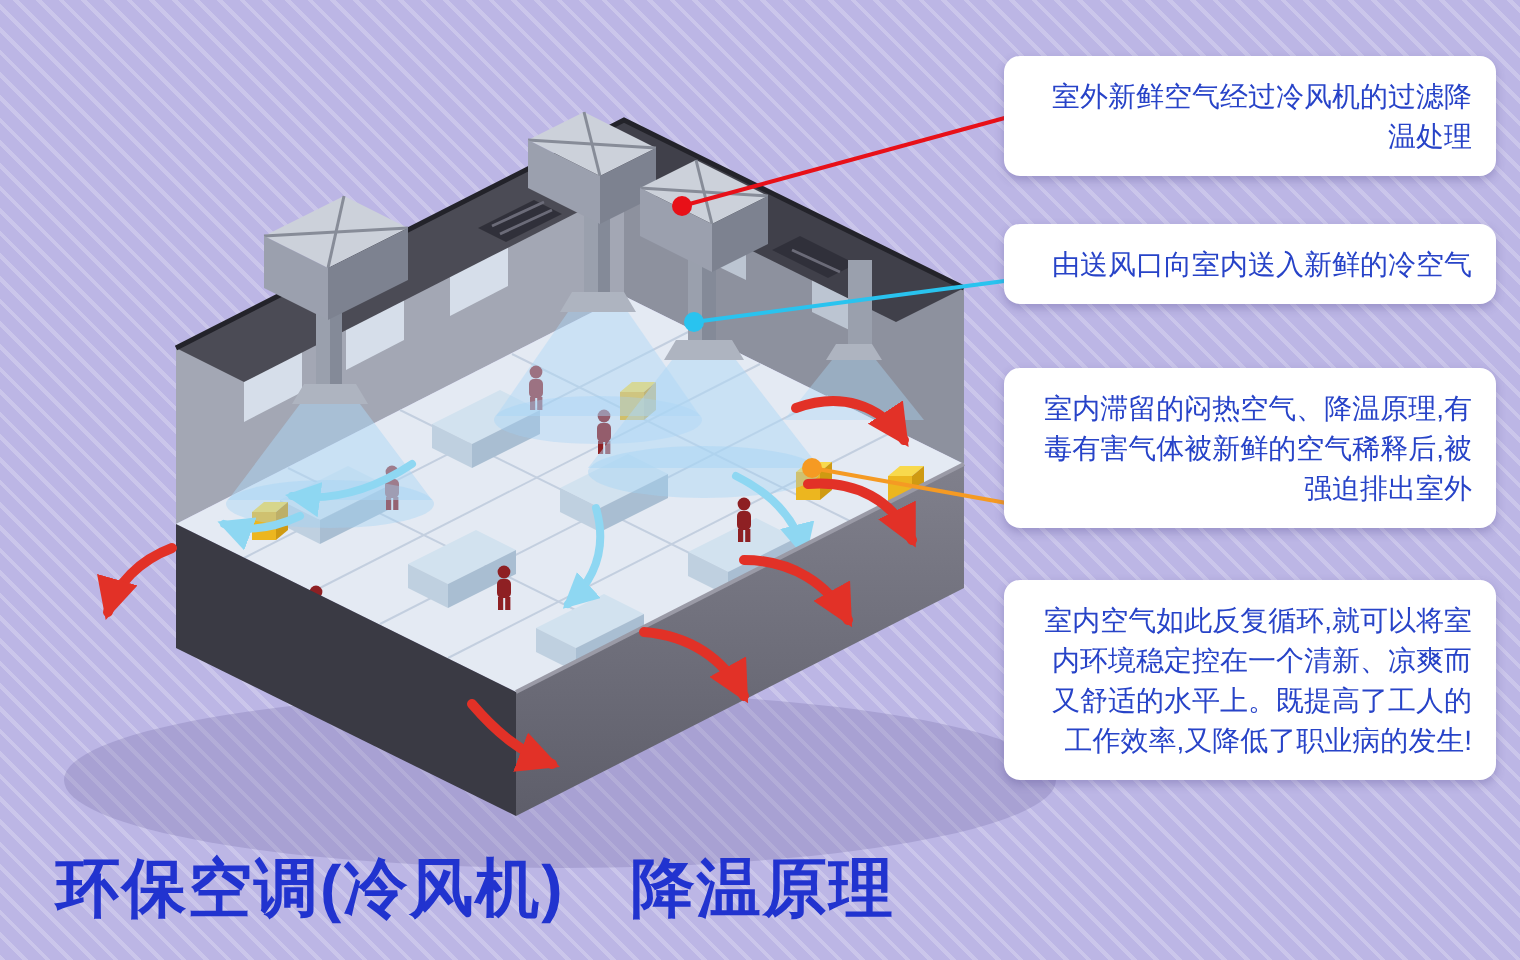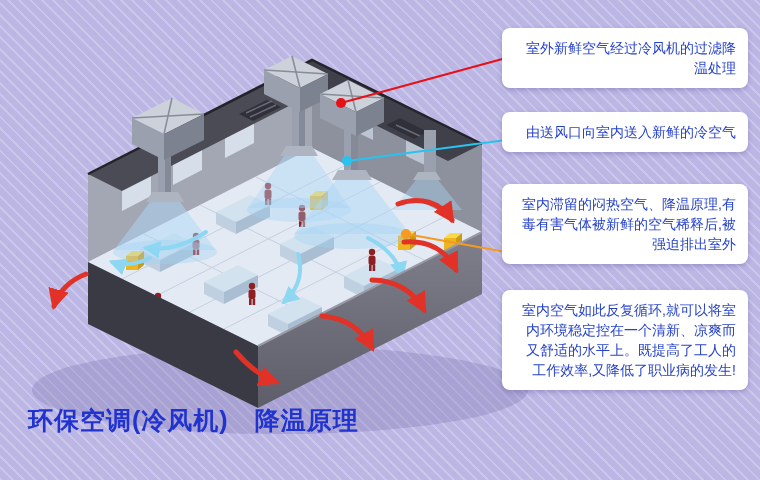--- a/index.html
+++ b/index.html
@@ -24,22 +24,22 @@
     color:#2743c8;font-size:14px;line-height:20px;
     box-shadow:0 2px 5px rgba(70,60,130,0.3);
     z-index:3;
   }
   .callout p{margin:0;}
   .c1{top:28px;}
   .c2{top:112px;}
   .c3{top:184px;}
   .c4{top:290px;padding-left:16px;}
   .title{
-    position:absolute;left:28px;top:404px;z-index:3;
-    font-size:25px;font-weight:700;color:#2133cf;letter-spacing:1px;
+    position:absolute;left:28px;top:423px;z-index:3;
+    font-size:32px;font-weight:700;color:#2133cf;letter-spacing:1px;
   }
 </style>
 </head>
 <body>
 
 <div class="canvas">
 
   <svg class="layer illustration" viewBox="0 0 760 480">
     <defs>
       <marker id="mRed" viewBox="0 0 10 10" refX="8" refY="5" markerWidth="4.2" markerHeight="4.2" orient="auto-start-reverse">

